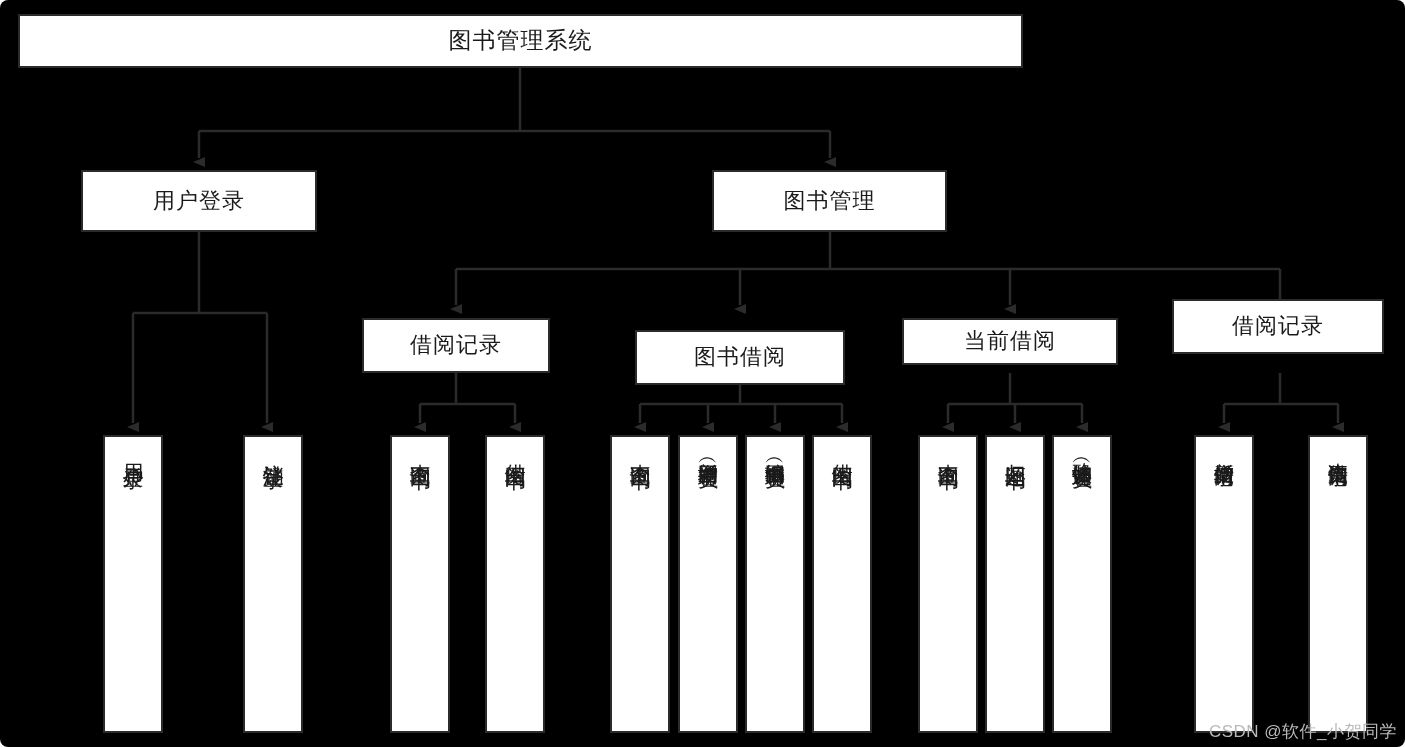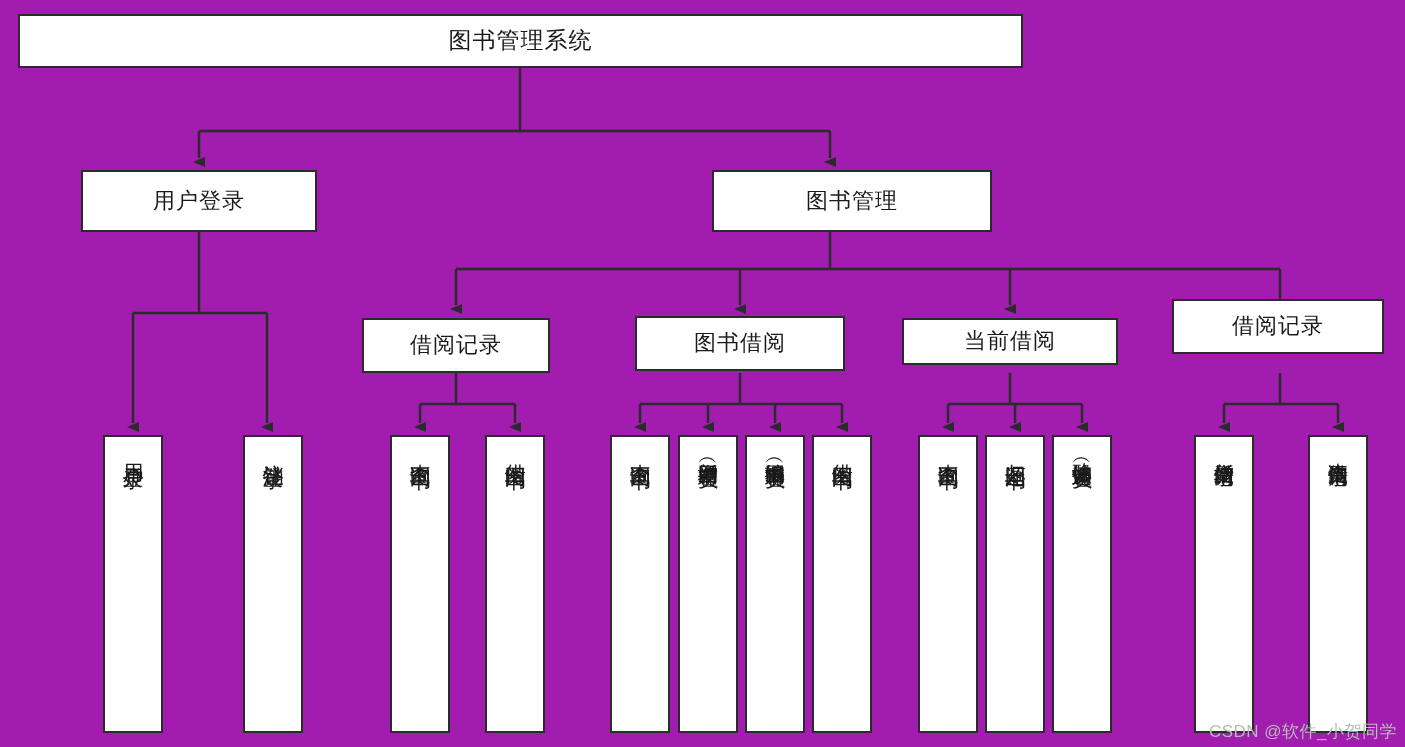--- a/index.html
+++ b/index.html
@@ -7,22 +7,23 @@
     padding: 0;
     background: #ffffff;
   }
   body {
     font-family: "Liberation Sans", "DejaVu Sans", sans-serif;
   }
   #canvas {
     position: relative;
     width: 1405px;
     height: 747px;
-    background: #a21caf;
+    background: #000000;
     overflow: hidden;
+    border-radius: 8px;
   }
   svg.edges {
     position: absolute;
     left: 0;
     top: 0;
     width: 1405px;
     height: 747px;
     pointer-events: none;
   }
   .node {
@@ -125,28 +126,28 @@
     </g>
   </svg>
 
   <div class="node horiz root" style="left:18px; top:14px; width:1005px; height:54px;">
     <span class="label">图书管理系统</span>
   </div>
 
   <div class="node horiz" style="left:81px; top:170px; width:236px; height:62px;">
     <span class="label">用户登录</span>
   </div>
-  <div class="node horiz" style="left:712px; top:170px; width:280px; height:62px;">
+  <div class="node horiz" style="left:712px; top:170px; width:235px; height:62px;">
     <span class="label">图书管理</span>
   </div>
 
   <div class="node horiz" style="left:362px; top:318px; width:188px; height:55px;">
     <span class="label">借阅记录</span>
   </div>
-  <div class="node horiz" style="left:635px; top:316px; width:210px; height:55px;">
+  <div class="node horiz" style="left:635px; top:330px; width:210px; height:55px;">
     <span class="label">图书借阅</span>
   </div>
   <div class="node horiz" style="left:902px; top:318px; width:216px; height:47px;">
     <span class="label">当前借阅</span>
   </div>
   <div class="node horiz" style="left:1172px; top:299px; width:212px; height:55px;">
     <span class="label">借阅记录</span>
   </div>
 
   <div class="node vert" style="left:103px; top:435px; width:60px; height:298px;">

